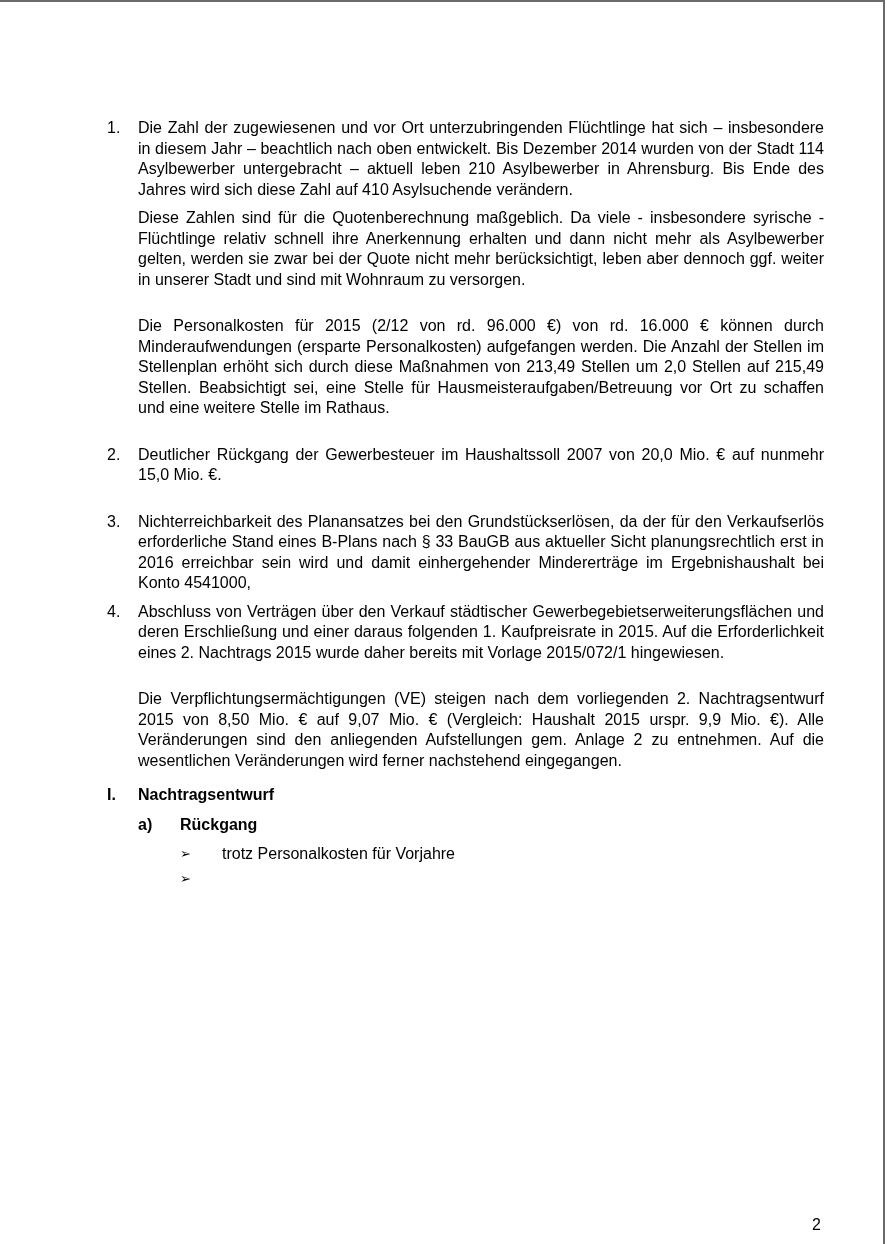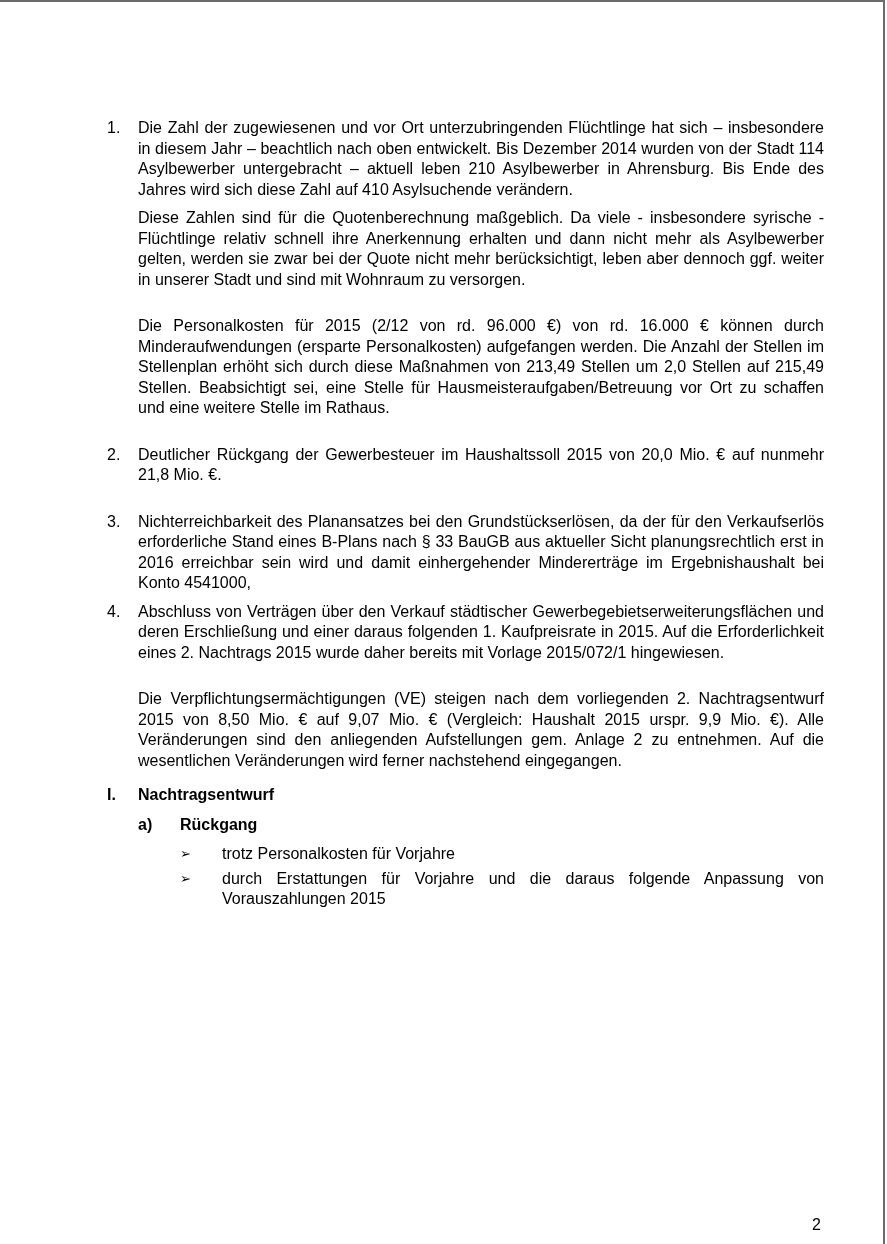--- a/index.html
+++ b/index.html
@@ -42,21 +42,21 @@
 
     <div class="item">
       <span class="num">1.</span>
       <p>Die Zahl der zugewiesenen und vor Ort unterzubringenden Flüchtlinge hat sich – insbesondere in diesem Jahr – beachtlich nach oben entwickelt. Bis Dezember 2014 wurden von der Stadt 114 Asylbewerber untergebracht – aktuell leben 210 Asylbewerber in Ahrensburg. Bis Ende des Jahres wird sich diese Zahl auf 410 Asylsuchende verändern.</p>
       <p>Diese Zahlen sind für die Quotenberechnung maßgeblich. Da viele - insbesondere syrische - Flüchtlinge relativ schnell ihre Anerkennung erhalten und dann nicht mehr als Asylbewerber gelten, werden sie zwar bei der Quote nicht mehr berücksichtigt, leben aber dennoch ggf. weiter in unserer Stadt und sind mit Wohnraum zu versorgen.</p>
       <p>Die Personalkosten für 2015 (2/12 von rd. 96.000 €) von rd. 16.000 € können durch Minderaufwendungen (ersparte Personalkosten) aufgefangen werden. Die Anzahl der Stellen im Stellenplan erhöht sich durch diese Maßnahmen von 213,49 Stellen um 2,0 Stellen auf 215,49 Stellen. Beabsichtigt sei, eine Stelle für Hausmeisteraufgaben/Betreuung vor Ort zu schaffen und eine weitere Stelle im Rathaus.</p>
     </div>
 
     <div class="item">
       <span class="num">2.</span>
-      <p>Deutlicher Rückgang der Gewerbesteuer im Haushaltssoll 2015 von 20,0 Mio. € auf nunmehr 21,8 Mio. €.</p>
+      <p>Deutlicher Rückgang der Gewerbesteuer im Haushaltssoll 2007 von 20,0 Mio. € auf nunmehr 15,0 Mio. €.</p>
     </div>
 
     <div class="item">
       <span class="num">3.</span>
       <p>Nichterreichbarkeit des Planansatzes bei den Grundstückserlösen, da der für den Verkaufserlös erforderliche Stand eines B-Plans nach § 33 BauGB aus aktueller Sicht planungsrechtlich erst in 2016 erreichbar sein wird und damit einhergehender Mindererträge im Ergebnishaushalt bei Konto 4541000,</p>
     </div>
 
     <div class="item">
       <span class="num">4.</span>
       <p>Abschluss von Verträgen über den Verkauf städtischer Gewerbegebietserweiterungsflächen und deren Erschließung und einer daraus folgenden 1. Kaufpreisrate in 2015. Auf die Erforderlichkeit eines 2. Nachtrags 2015 wurde daher bereits mit Vorlage 2015/072/1 hingewiesen.</p>
@@ -74,21 +74,20 @@
     </div>
 
     <div class="body-block">
 
       <div class="bullet">
         <span class="arrow">➢</span>
         <span>trotz Personalkosten für Vorjahre</span>
       </div>
       <div class="bullet">
         <span class="arrow">➢</span>
-        <span>durch Erstattungen für Vorjahre und die daraus folgende Anpassung von Vorauszahlungen 2015</span>
       </div>
 
     </div>
 
   </div>
 
   <div class="page-number">2</div>
 </div>
 
 </body></html>

